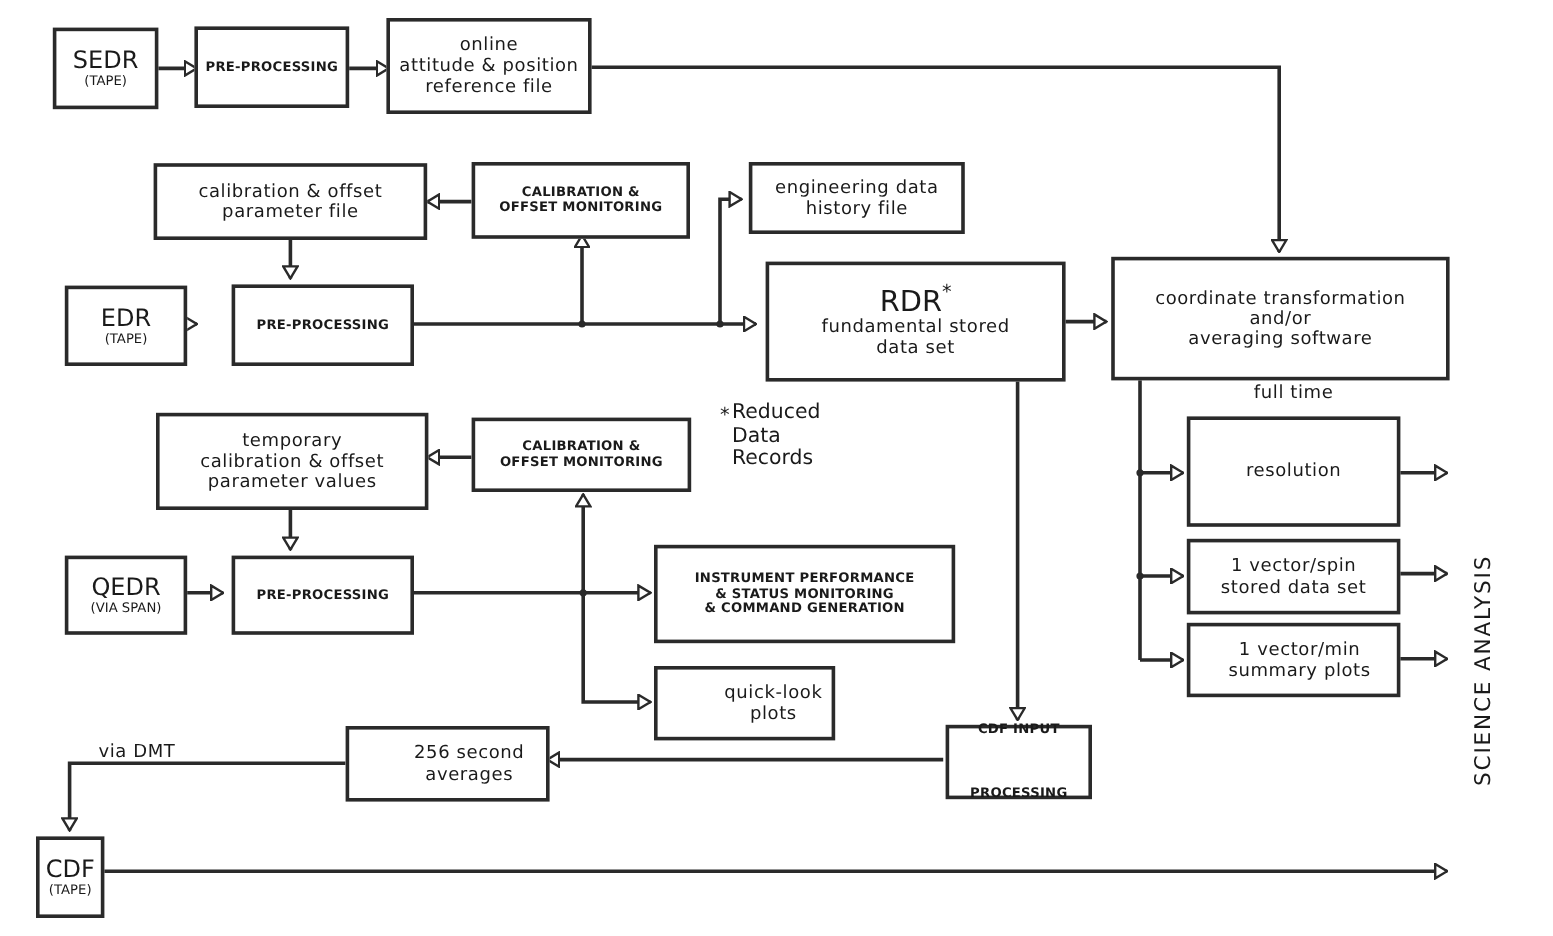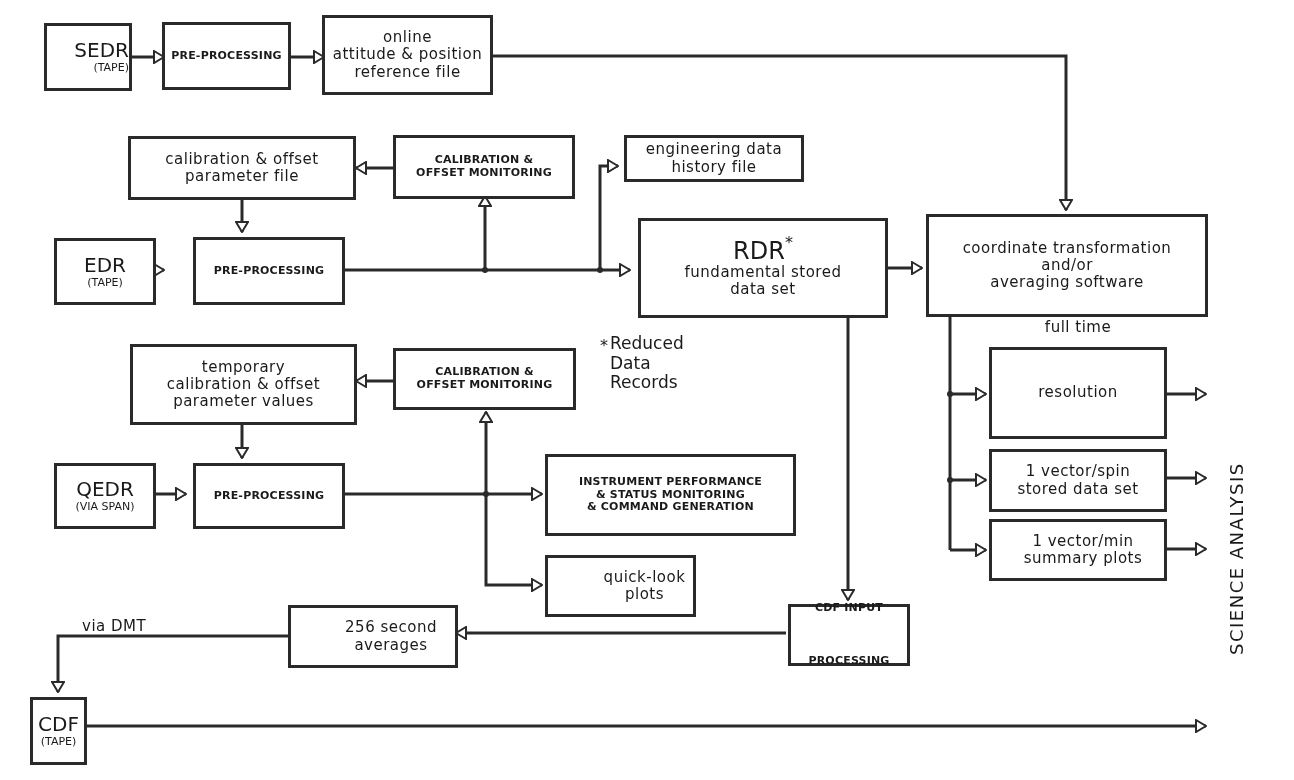--- a/index.html
+++ b/index.html
@@ -85,42 +85,42 @@
   </g>
   <g fill="#2a2a2a">
     <circle cx="485" cy="270" r="3"></circle>
     <circle cx="600" cy="270" r="3"></circle>
     <circle cx="486" cy="494" r="3"></circle>
     <circle cx="950" cy="394" r="3"></circle>
     <circle cx="950" cy="480" r="3"></circle>
   </g>
 </svg>
 
-<div class="box" style="left:44px;top:23px;width:88px;height:68px;align-items:flex-end;">
+<div class="box" style="left:44px;top:23px;width:88px;height:68px;">
   <span class="line big">SEDR</span>
   <span class="line small">(TAPE)</span>
 </div>
 <div class="box" style="left:162px;top:22px;width:129px;height:68px;">
   <span class="line uc">PRE-PROCESSING</span>
 </div>
 <div class="box" style="left:322px;top:15px;width:171px;height:80px;">
   <span class="line lc">online</span>
   <span class="line lc">attitude &amp; position</span>
   <span class="line lc">reference file</span>
 </div>
 
 <div class="box" style="left:128px;top:136px;width:228px;height:64px;">
   <span class="line lc">calibration &amp; offset</span>
   <span class="line lc">parameter file</span>
 </div>
 <div class="box" style="left:393px;top:135px;width:182px;height:64px;">
   <span class="line uc">CALIBRATION &amp;</span>
   <span class="line uc">OFFSET MONITORING</span>
 </div>
-<div class="box" style="left:624px;top:135px;width:180px;height:47px;">
+<div class="box" style="left:624px;top:135px;width:180px;height:60px;">
   <span class="line lc">engineering data</span>
   <span class="line lc">history file</span>
 </div>
 
 <div class="box" style="left:54px;top:238px;width:102px;height:67px;">
   <span class="line big">EDR</span>
   <span class="line small">(TAPE)</span>
 </div>
 <div class="box" style="left:193px;top:237px;width:152px;height:68px;">
   <span class="line uc">PRE-PROCESSING</span>

